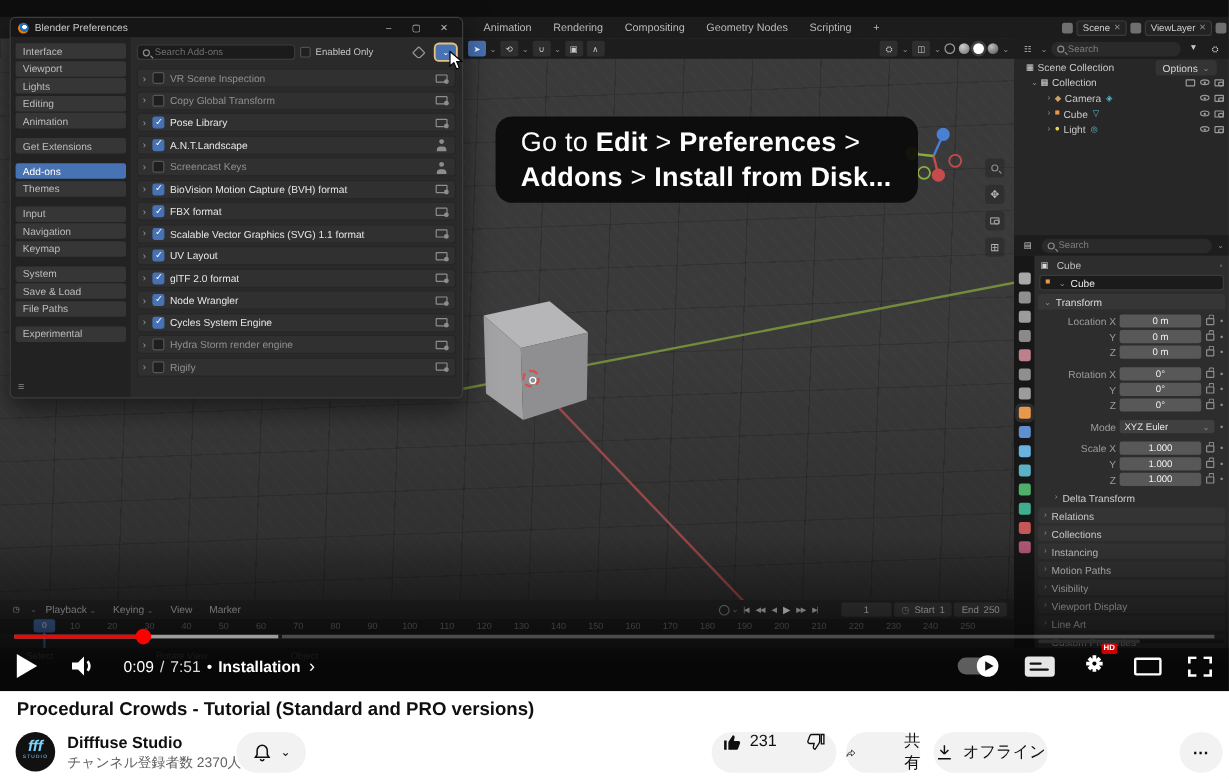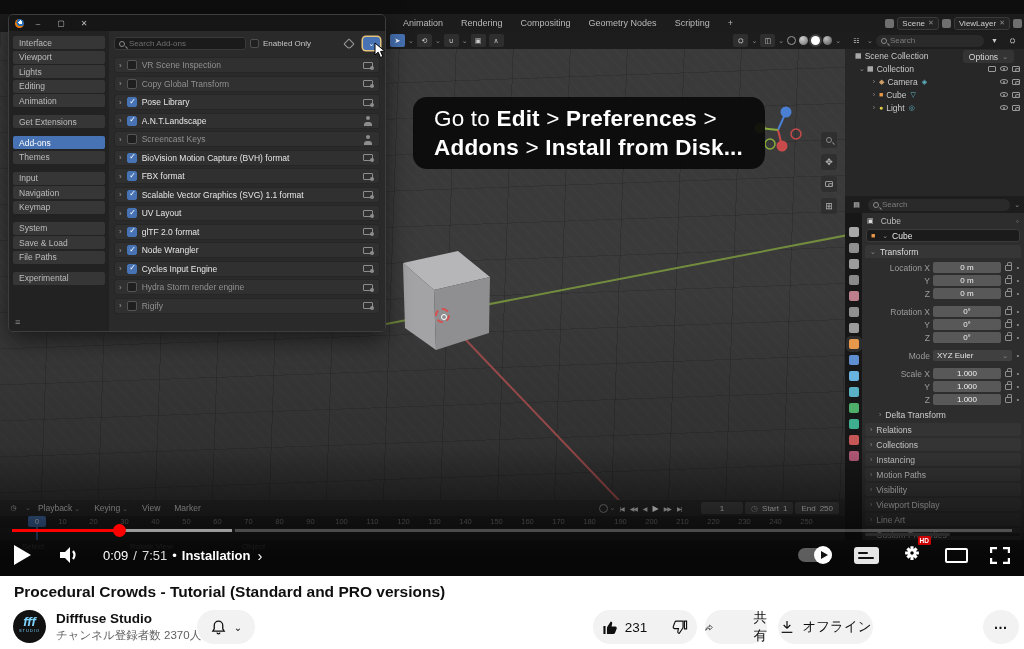--- a/index.html
+++ b/index.html
@@ -183,21 +183,21 @@
   #below { position:absolute; left:0; top:576px; width:1024px; height:84px; background:#fff; }
   #vid-title { position:absolute; left:14px; top:7px; font-size:15.5px; font-weight:700; color:#0f0f0f; }
   #avatar { position:absolute; left:13px; top:34px; width:33px; height:33px; border-radius:50%; background:#111; color:#7dd3fc; text-align:center; }
   #avatar .a1 { display:block; font-size:13px; font-weight:700; font-style:italic; margin-top:5px; line-height:13px; }
   #avatar .a2 { display:block; font-size:4px; letter-spacing:1px; }
   #ch-name { position:absolute; left:56px; top:35px; font-size:13.5px; font-weight:700; color:#0f0f0f; }
   #ch-subs { position:absolute; left:56px; top:52px; font-size:11.5px; color:#606060; }
   .pill { position:absolute; top:34px; height:34px; background:#f2f2f2; border-radius:17px; display:flex; align-items:center; justify-content:center; gap:7px; font-size:13.5px; font-weight:500; color:#0f0f0f; }
   #bell-pill { left:197px; width:58px; }
   #like-pill { left:593px; width:104px; gap:0; }
-  #like-pill .seg { display:flex; align-items:center; gap:6px; padding:0 12px; height:100%; }
+  #like-pill .seg { display:flex; gap:6px; padding:0 12px; height:100%; }
   #like-pill .div { width:1px; height:20px; background:#d9d9d9; }
   #share-pill { left:705px; width:62px;gap:40px; }
   #offline-pill { left:778px; width:95px; }
   #clip-pill { left:888px; width:83px; }
   #more-btn { left:983px; width:36px; border-radius:50%; font-weight:700; letter-spacing:1px; }
   .caret-sm { font-size:10px; color:#0f0f0f; }
 </style>
 </head>
 <body>
 
@@ -596,20 +596,21 @@
 
   <div id="statusbar">
     <span class="hint" style="left:22px">Select</span>
     <span class="hint" style="left:130px">Rotate View</span>
     <span class="hint" style="left:242px">Object</span>
   </div>
 
   <div id="prefs">
     <div id="prefs-title">
       <span class="blogo"></span>
+      <span class="ttl">Blender Preferences</span>
       <span class="winbtn">–</span>
       <span class="winbtn">▢</span>
       <span class="winbtn">✕</span>
     </div>
     <div id="prefs-side">
 
         <div class="side-item">Interface</div>
 
         <div class="side-item">Viewport</div>
 
@@ -726,21 +727,21 @@
           <div class="addon-row">
             <span class="caret">›</span>
             <span class="acheck on"></span>
             <span class="aname on">Node Wrangler</span>
             <span class="extico"></span>
           </div>
 
           <div class="addon-row">
             <span class="caret">›</span>
             <span class="acheck on"></span>
-            <span class="aname on">Cycles Input Engine</span>
+            <span class="aname on">Cycles System Engine</span>
             <span class="extico"></span>
           </div>
 
           <div class="addon-row">
             <span class="caret">›</span>
             <span class="acheck"></span>
             <span class="aname">Hydra Storm render engine</span>
             <span class="extico"></span>
           </div>
 

